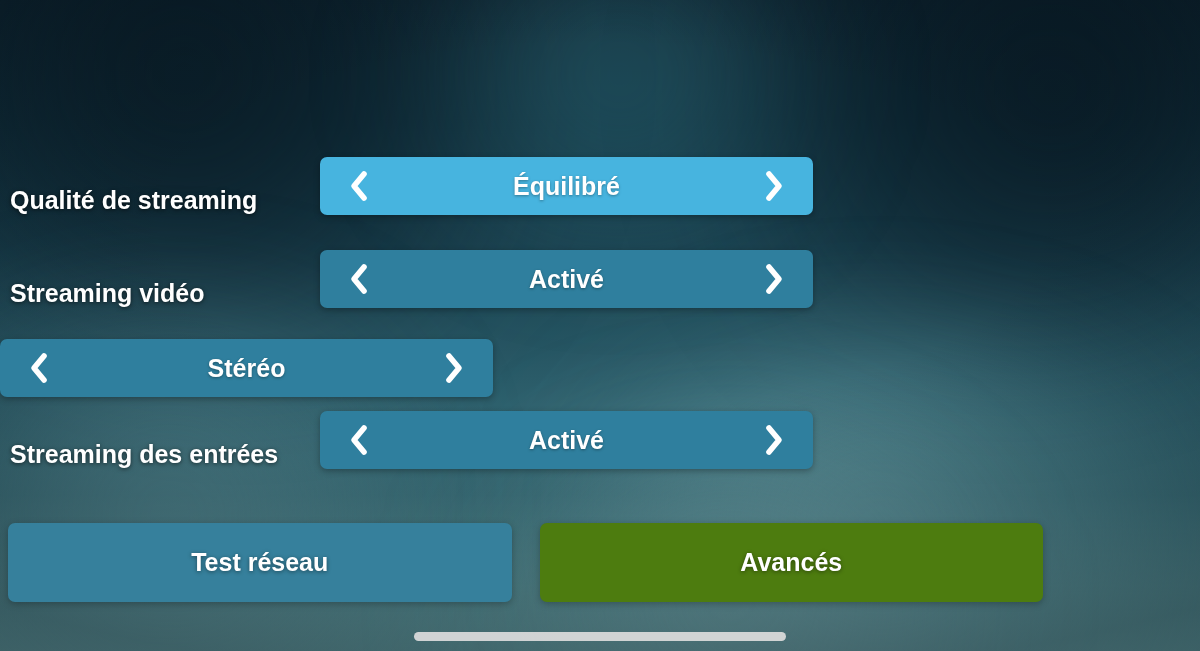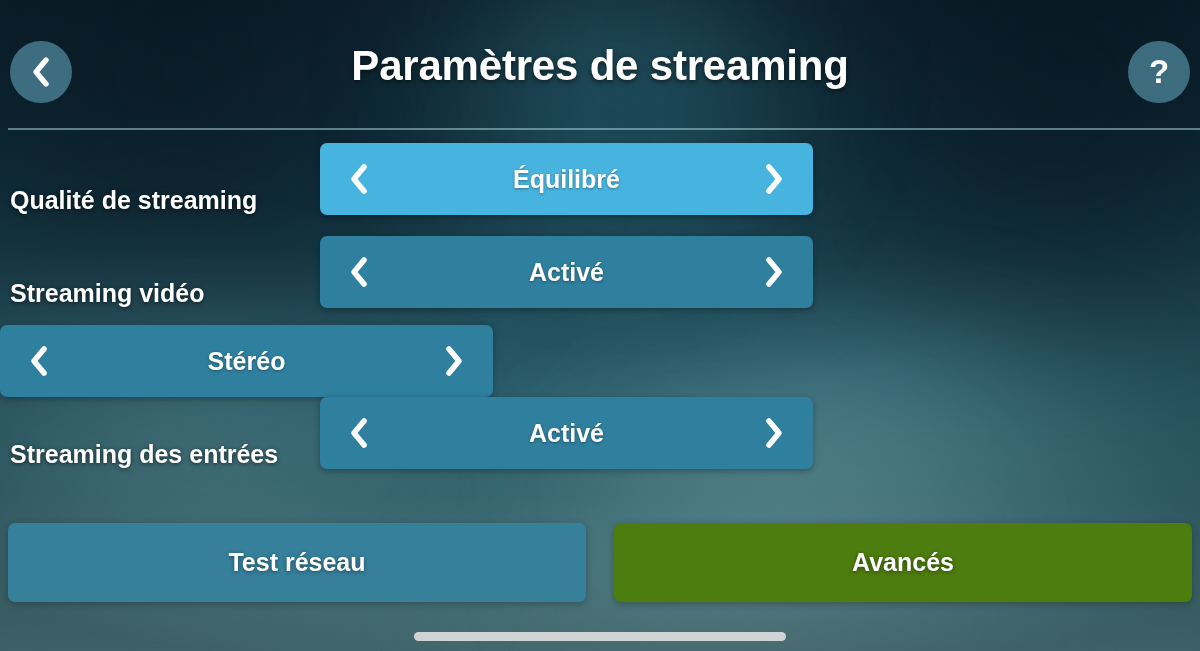--- a/index.html
+++ b/index.html
@@ -160,21 +160,21 @@
     box-sizing: border-box;
     color: #ffffff;
     font-size: 25px;
     font-weight: bold;
     text-shadow: 0 1px 4px rgba(0,0,0,.6);
     white-space: nowrap;
   }
   .selector {
     position: relative;
     width: 493px;
-    height: 72px;
+    height: 58px;
     border-radius: 7px;
     display: flex;
     align-items: center;
     justify-content: space-between;
     box-sizing: border-box;
     padding: 8px 22px;
     cursor: pointer;
     box-shadow: 0 2px 6px rgba(0,0,0,.30);
     background: #2f7f9e;
   }
@@ -204,21 +204,21 @@
     font-weight: bold;
     text-shadow: 0 1px 3px rgba(0,0,0,.35);
     white-space: nowrap;
   }
 
   
   .actions {
     position: absolute;
     left: 8px;
     top: 523px;
-    width: 1184px;
+    width: 1035px;
     height: 79px;
     display: flex;
     gap: 28px;
   }
   .action-btn {
     flex: 1 1 0;
     border: none;
     border-radius: 7px;
     color: #ffffff;
     font-family: "Liberation Sans", sans-serif;
@@ -252,38 +252,20 @@
 
   <div class="bg-base"></div>
   <div class="bg-blob blob-a"></div>
   <div class="bg-blob blob-b"></div>
   <div class="bg-blob blob-c"></div>
   <div class="bg-blob blob-d"></div>
   <div class="bg-blob blob-e"></div>
   <div class="bg-blob blob-f"></div>
   <div class="bg-vignette"></div>
 
-  <div class="header">
-
-    <button class="circle-btn back-btn">
-      <span>
-        <svg class="chev" width="26" height="34" viewBox="0 0 26 34" aria-hidden="true">
-          <path d="M18 5 L8 17 L18 29"></path>
-        </svg>
-      </span>
-    </button>
-
-    <div class="page-title">Paramètres de streaming</div>
-
-    <button class="circle-btn help-btn">
-      <span class="help-glyph">?</span>
-    </button>
-
-    <div class="divider"></div>
-  </div>
 
   <div class="rows">
 
     <div class="row" style="top:157px">
       <div class="row-label">Qualité de streaming</div>
       <div class="selector active">
         <span class="arrow">
           <svg width="26" height="34" viewBox="0 0 26 34" aria-hidden="true">
               <path d="M18 5 L8 17 L18 29"></path>
             </svg>

